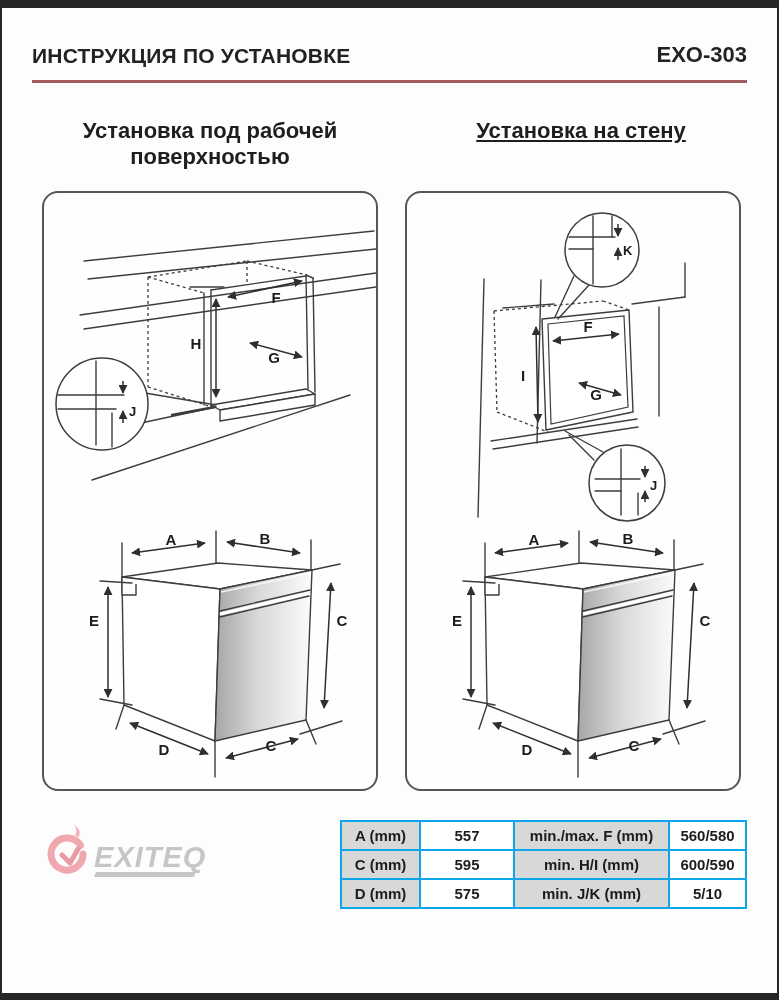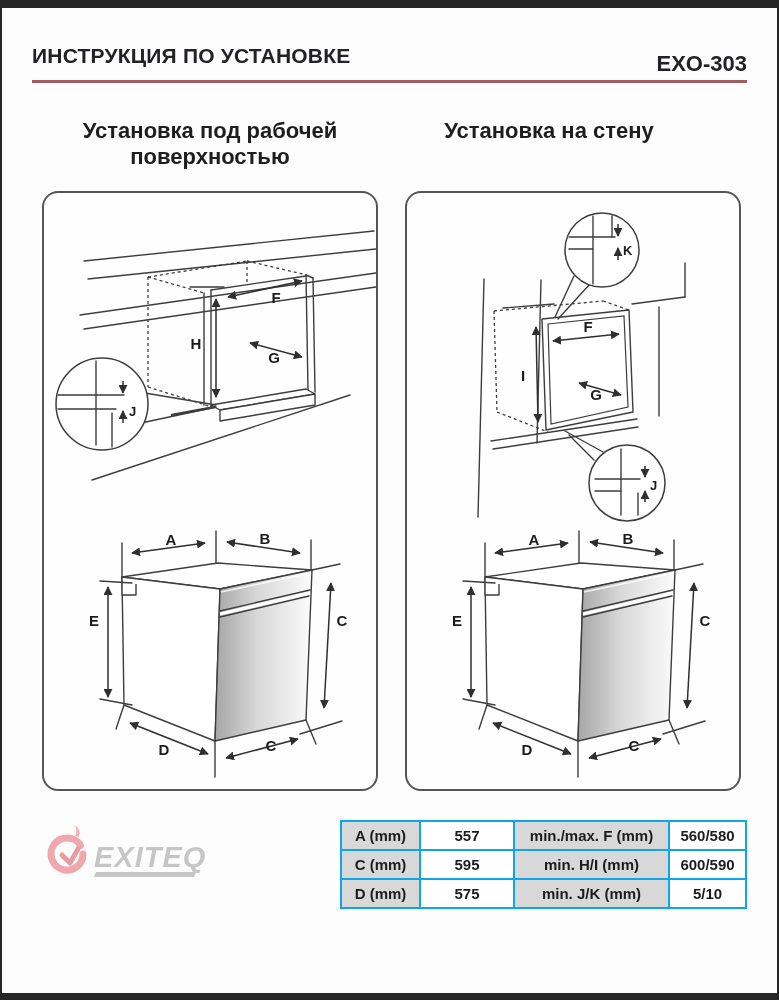--- a/index.html
+++ b/index.html
@@ -1,23 +1,23 @@
 <!DOCTYPE html>
 <html><head>
 <meta charset="utf-8">
 <style>
   html,body{margin:0;padding:0;background:#e8e8e8;font-family:"Liberation Sans",sans-serif;}
   .page{position:relative;width:779px;height:1000px;box-sizing:border-box;background:#fdfdfd;
         border:2px solid #262626;border-top-width:8px;border-bottom-width:7px;overflow:hidden;}
   .page-title{position:absolute;left:30px;top:36px;font-size:21px;font-weight:bold;color:#222226;letter-spacing:.2px;}
-  .model-number{position:absolute;right:30px;top:34px;font-size:22px;font-weight:bold;color:#222226;margin-top:9px;}
+  .model-number{position:absolute;right:30px;top:34px;font-size:22px;font-weight:bold;color:#222226;}
   .accent-divider{position:absolute;left:30px;right:30px;top:72px;height:3px;background:#a25b5f;}
   .sec-title{position:absolute;top:110px;width:336px;text-align:center;font-size:22px;font-weight:bold;
              color:#1e1e1e;line-height:26px;}
-  .sec-title.left{left:40px;} .sec-title.right{left:379px;}
+  .sec-title.left{left:40px;} .sec-title.right{left:411px;text-decoration:underline;}
   .diagram-box{position:absolute;top:183px;width:336px;height:600px;box-sizing:border-box;
                border:2px solid #565656;border-radius:16px;background:#fefefe;}
   .diagram-box.left{left:40px;} .diagram-box.right{left:403px;}
   .diagram-box svg{display:block;margin:0;}
   .ln{stroke:#3d3d3d;stroke-width:1.4;fill:none;stroke-linecap:round;}
   .thick{stroke-width:2.4;}
   .dash{stroke:#3d3d3d;stroke-width:1.3;fill:none;stroke-dasharray:3 3;}
   .dim{stroke:#2f2f2f;stroke-width:1.5;fill:none;}
   .face{fill:#ffffff;stroke:#3d3d3d;stroke-width:1.4;stroke-linejoin:round;}
   .lbl{font:bold 15px "Liberation Sans",sans-serif;fill:#1c1c1c;}

